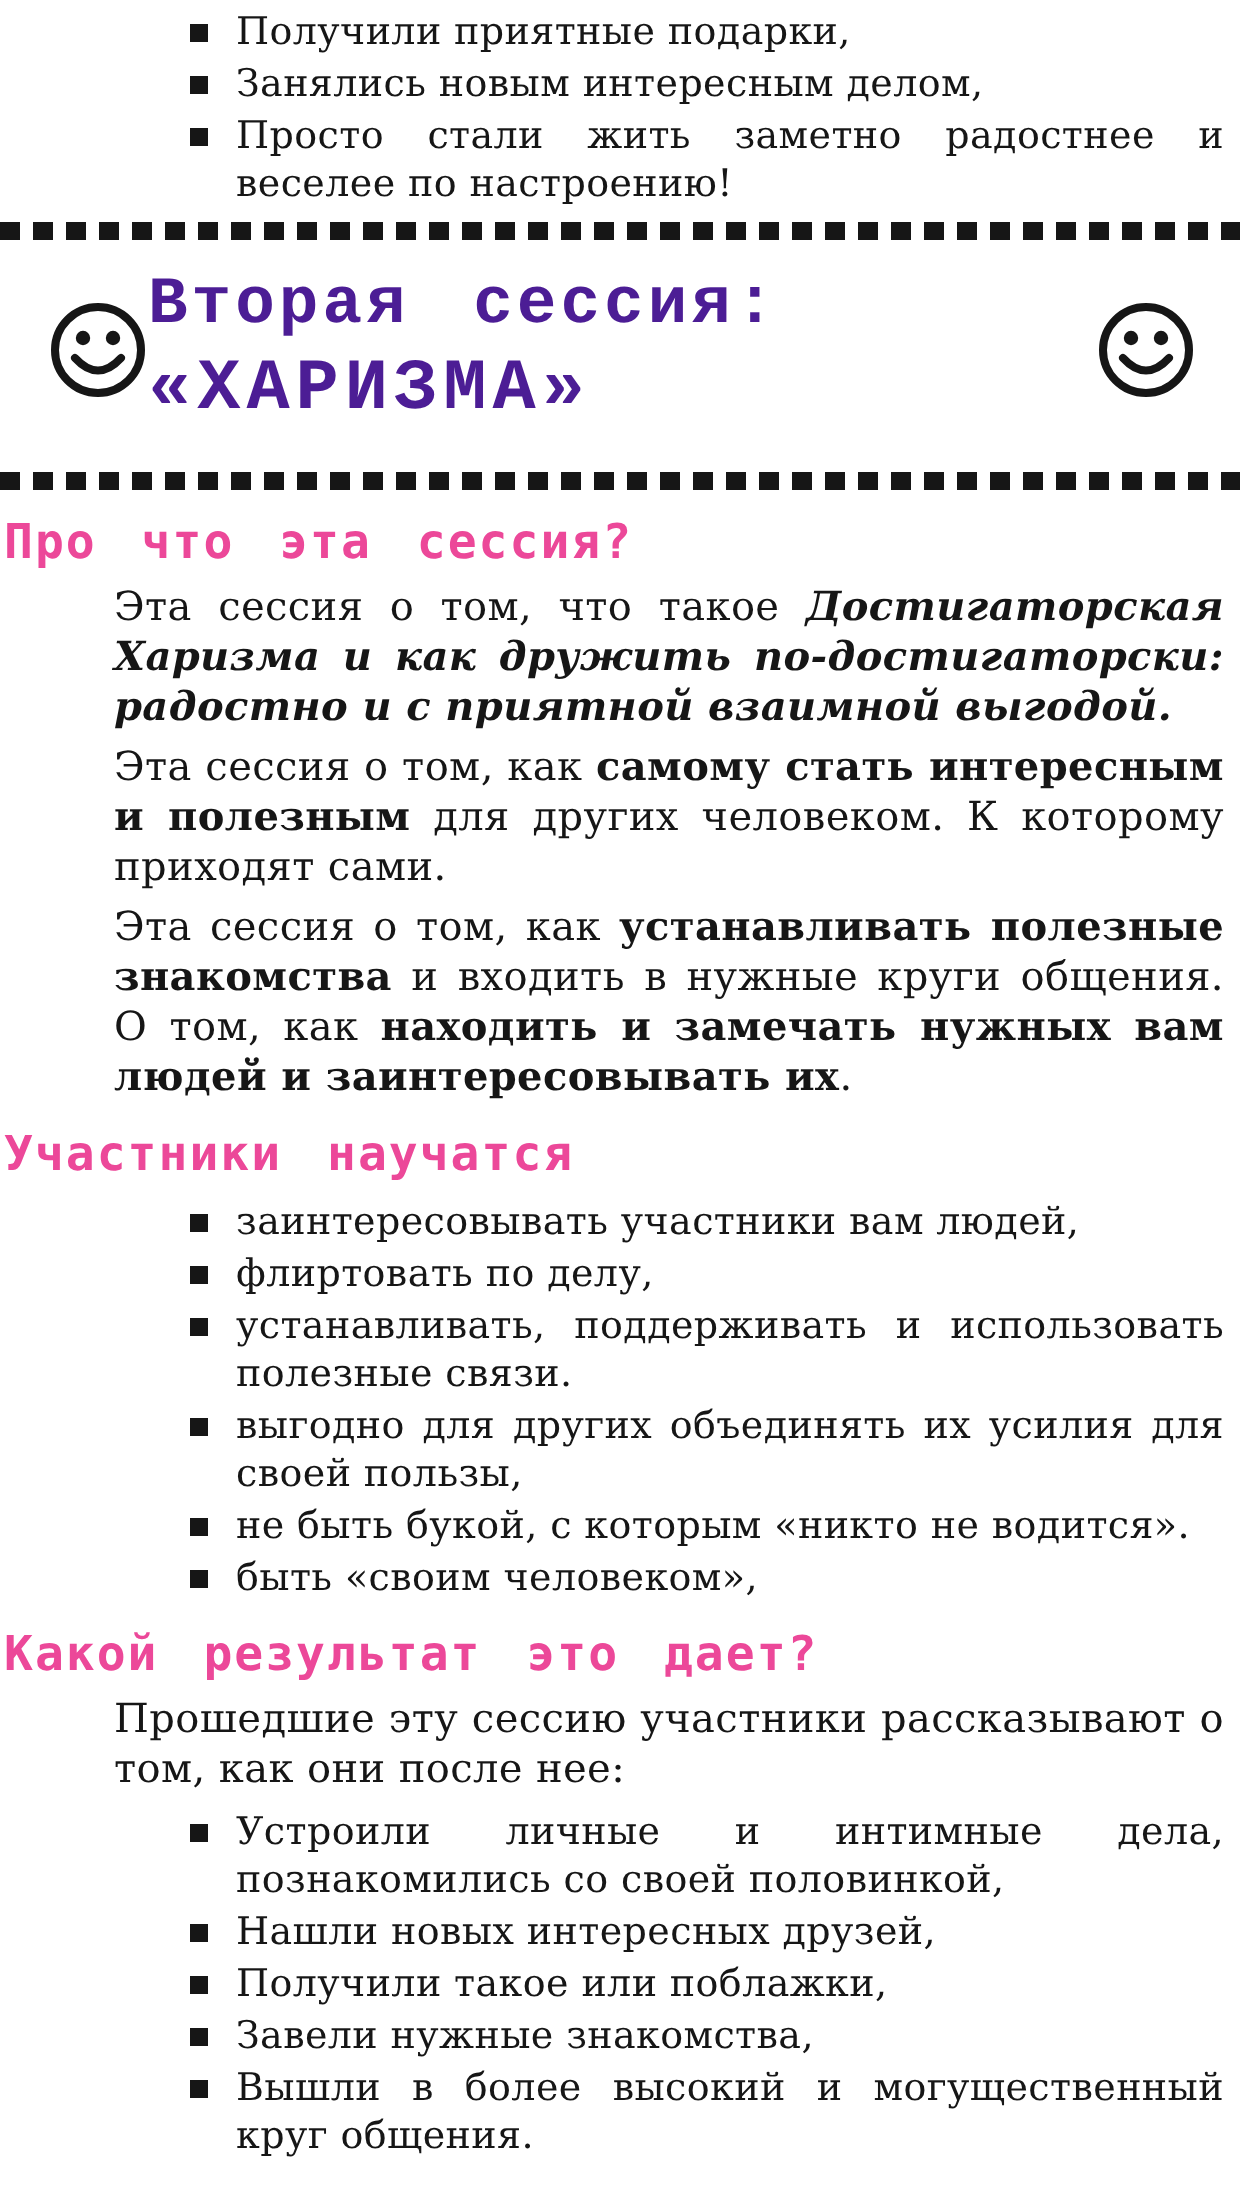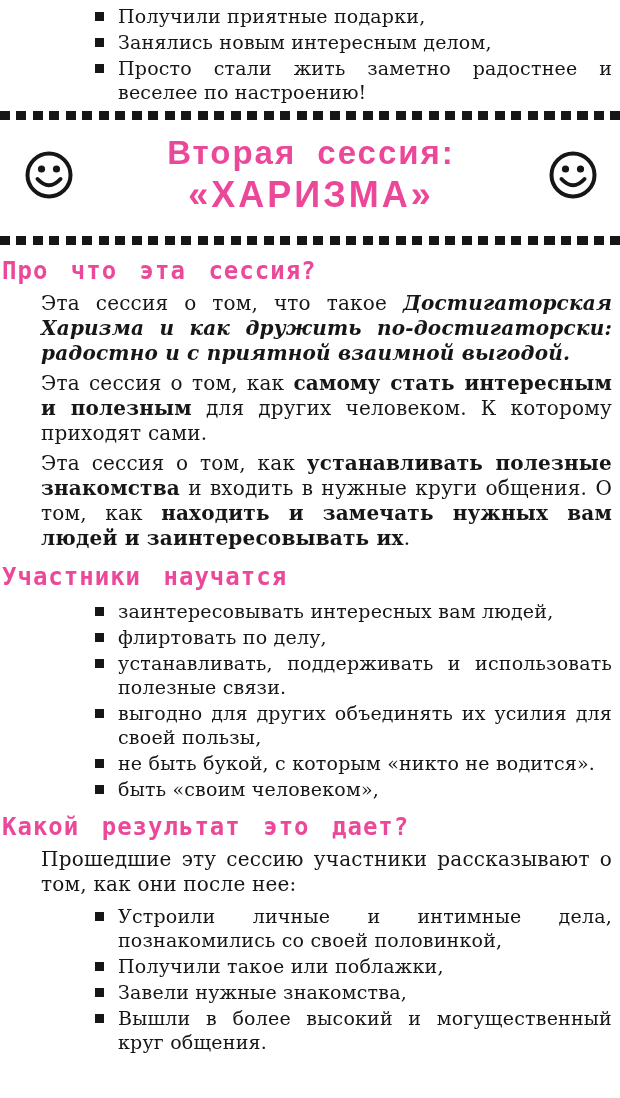--- a/index.html
+++ b/index.html
@@ -28,38 +28,38 @@
     height: 9px; margin: 7px 0 0 0;
     background: repeating-linear-gradient(90deg, #161616 0 10px, transparent 10px 16.5px);
   }
 
   
   .banner { display: flex; align-items: center; padding: 13px 0 12px 0; }
   .smiley { flex: 0 0 auto; }
   .smiley.left  { margin-left: 24px; }
   .smiley.right { margin-right: 22px; }
   .banner-titles {
-    flex: 1; text-align: center;
-    font-family: Liberation Sans, sans-serif;
-    font-weight: bold; color: #ec4899;
+    flex: 1; text-align: left;
+    font-family: Liberation Mono, monospace;
+    font-weight: bold; color: #4c1d95;
   }
   .title-line1 { font-size: 33px; line-height: 40px; letter-spacing: 2px; word-spacing: 10px; }
   .title-line2 { font-size: 36px; line-height: 44px; letter-spacing: 3px; }
 
   
   .sec-heading {
     margin: 12px 0 6px 2px;
     font-family: "DejaVu Sans Mono", "Liberation Mono", monospace;
     font-weight: bold; font-size: 24px; line-height: 28px;
     letter-spacing: 1px; word-spacing: 7px; color: #ec4899;
   }
 
   
   .para {
-    margin: 0 8px 5px 41px;
+    margin: 0 8px 5px 57px;
     font-size: 20px; line-height: 25px;
     text-align: justify; letter-spacing: 0.2px;
   }
   .b  { font-weight: bold; }
   .bi { font-weight: bold; font-style: italic; }
 </style>
 </head>
 <body>
 
 <div class="page">
@@ -108,21 +108,21 @@
 
   <p class="para"><span>Эта сессия о том, как </span><span class="b">самому стать интересным и полезным</span><span> для других человеком. К которому приходят сами.</span></p>
 
   <p class="para"><span>Эта сессия о том, как </span><span class="b">устанавливать полезные знакомства</span><span> и входить в нужные круги общения. О том, как </span><span class="b">находить и замечать нужных вам людей и заинтересовывать их</span><span>.</span></p>
 
   <div class="sec-heading">Участники научатся</div>
 
   <ul class="blist">
     <li>
       <span class="bullet"></span>
-      <span class="li-text">заинтересовывать интересных вам людей,</span>
+      <span class="li-text">заинтересовывать участники вам людей,</span>
     </li>
     <li>
       <span class="bullet"></span>
       <span class="li-text">флиртовать по делу,</span>
     </li>
     <li>
       <span class="bullet"></span>
       <span class="li-text">устанавливать, поддерживать и использовать полезные связи.</span>
     </li>
     <li>
@@ -143,20 +143,24 @@
 
   <p class="para">Прошедшие эту сессию участники рассказывают о том, как они после нее:</p>
 
   <ul class="blist">
     <li>
       <span class="bullet"></span>
       <span class="li-text">Устроили личные и интимные дела, познакомились со своей половинкой,</span>
     </li>
     <li>
       <span class="bullet"></span>
+      <span class="li-text">Нашли новых интересных друзей,</span>
+    </li>
+    <li>
+      <span class="bullet"></span>
       <span class="li-text">Получили такое или поблажки,</span>
     </li>
     <li>
       <span class="bullet"></span>
       <span class="li-text">Завели нужные знакомства,</span>
     </li>
     <li>
       <span class="bullet"></span>
       <span class="li-text">Вышли в более высокий и могущественный круг общения.</span>
     </li>

